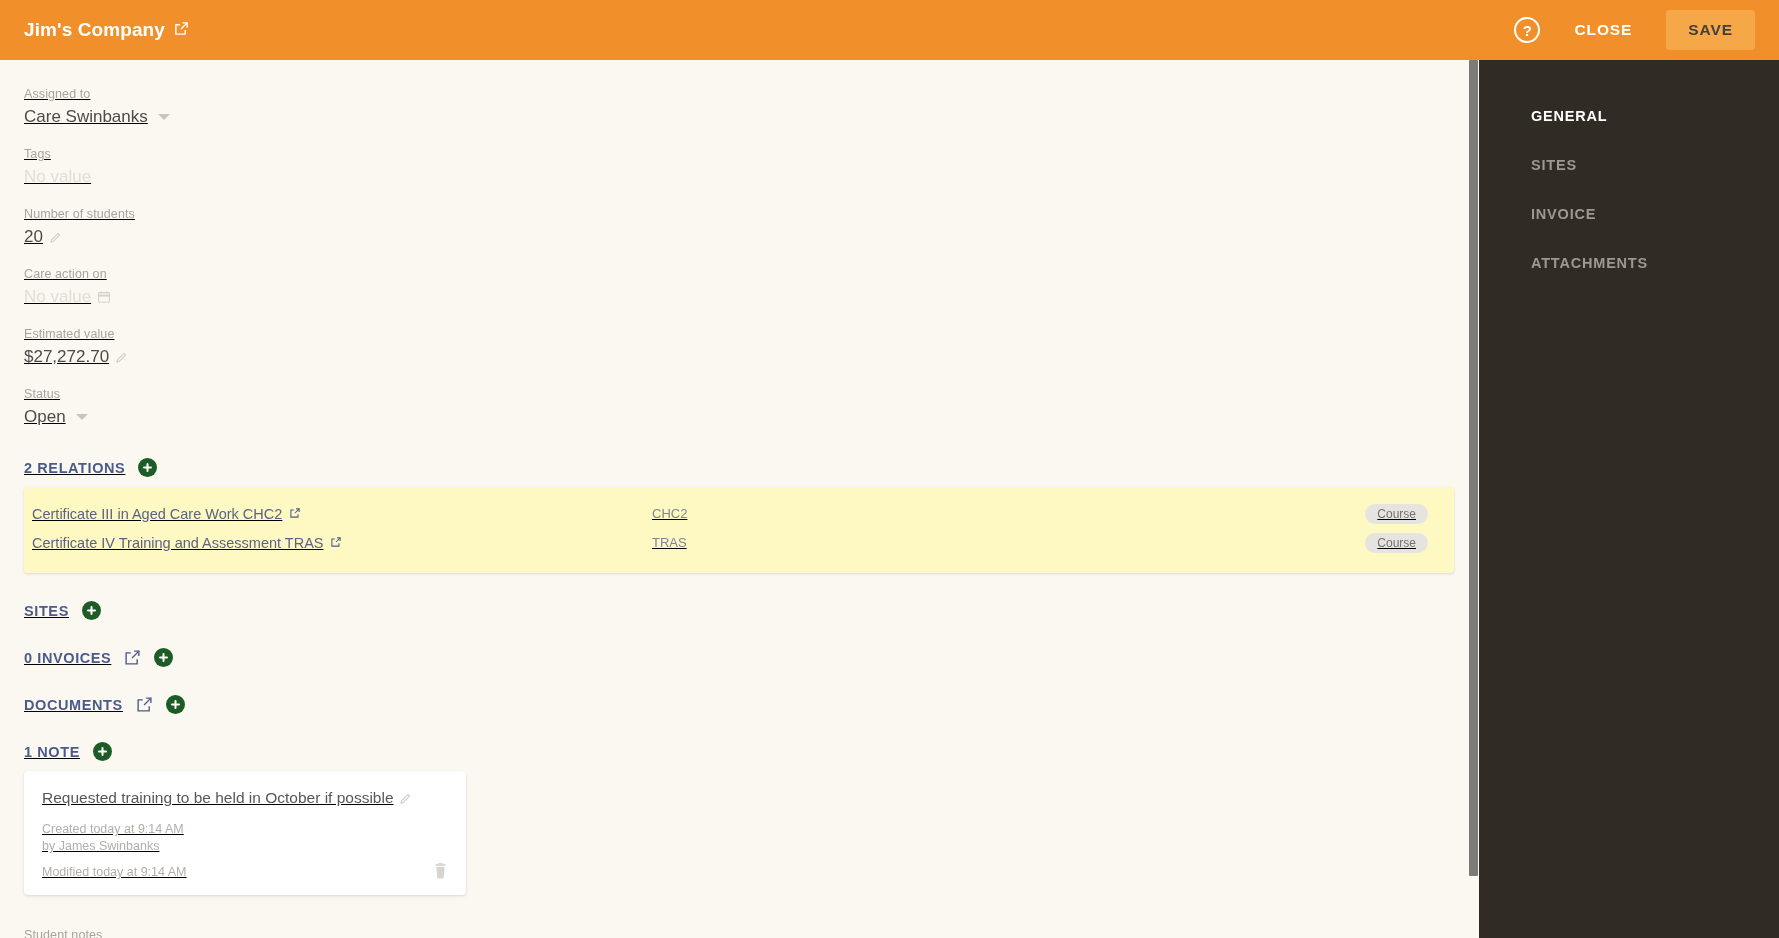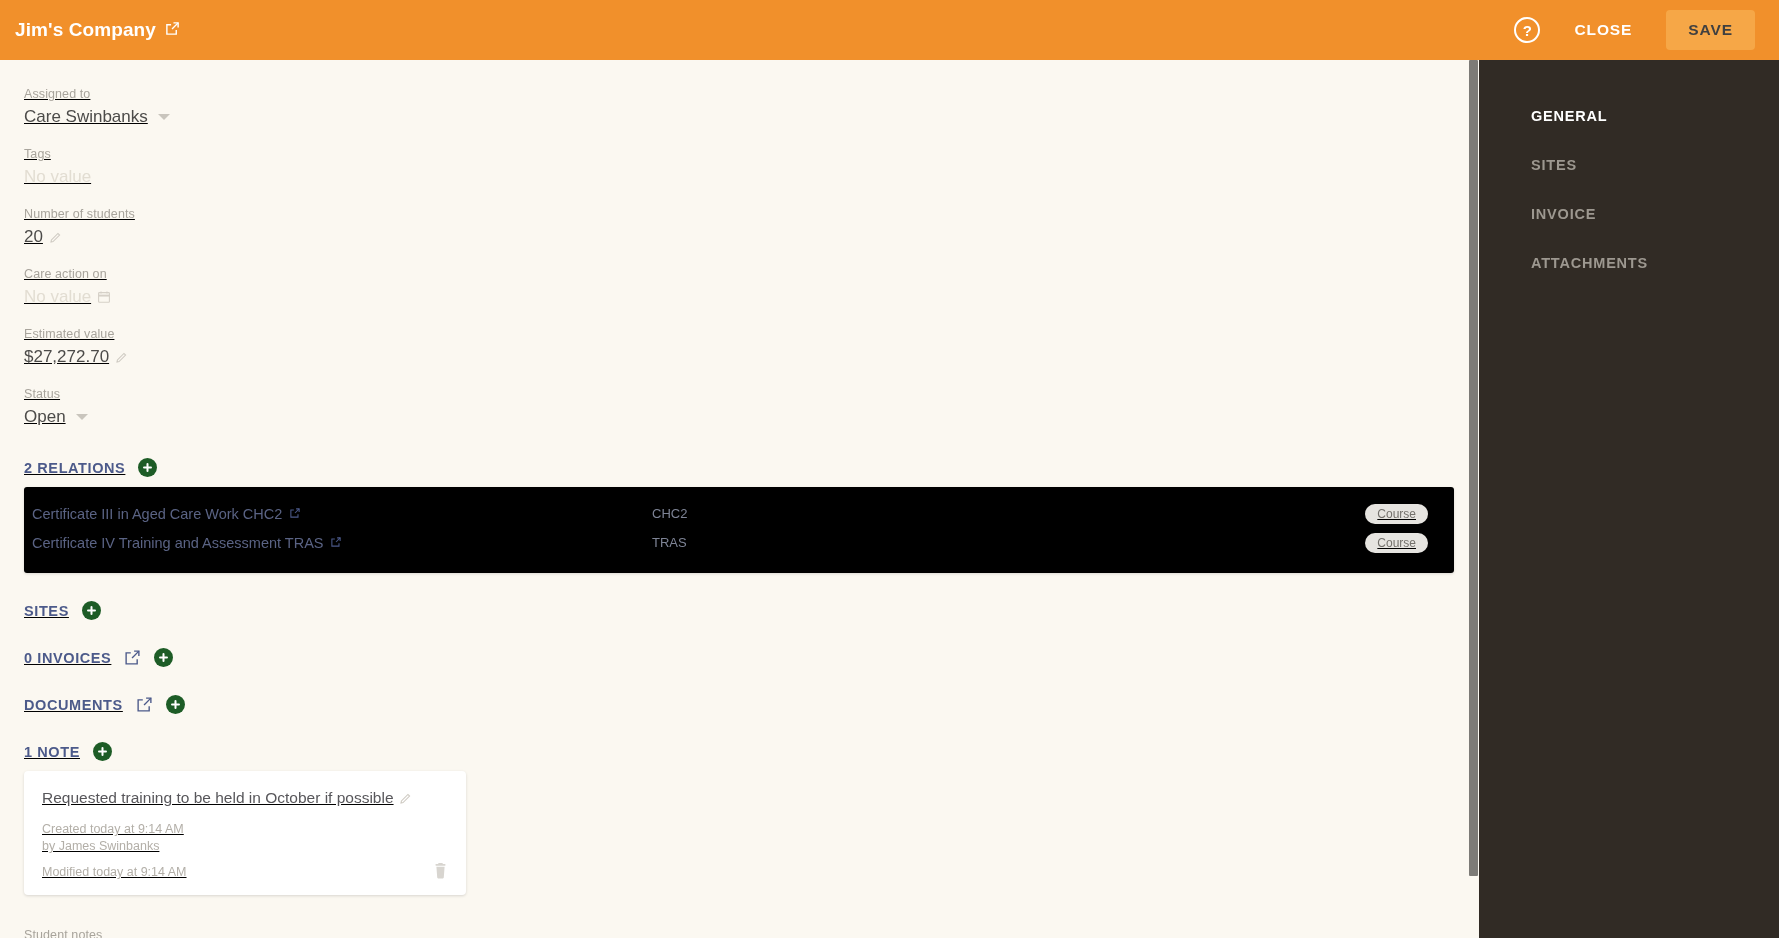--- a/index.html
+++ b/index.html
@@ -9,21 +9,21 @@
     background: #fbf8f1;
     overflow: hidden;
   }
   .app { position: relative; width: 1779px; height: 938px; display: flex; flex-direction: column; }
 
   
   .header {
     height: 60px; min-height: 60px;
     background: #f1902b;
     display: flex; align-items: center;
-    padding: 0 24px 0 15px;
+    padding: 0 24px 0 24px;
     position: relative; z-index: 30;
   }
   .title-wrap { display: flex; align-items: center; gap: 9px; }
   .app-title {
     color: #ffffff; font-size: 19px; font-weight: bold; letter-spacing: .1px;
   }
   .header-right { margin-left: auto; display: flex; align-items: center; gap: 28px; }
   .help-btn {
     width: 26px; height: 26px; border-radius: 50%;
     border: 2px solid #ffffff; color: #ffffff;
@@ -106,21 +106,21 @@
     background: #1d5c26; color: #fff;
     display: flex; align-items: center; justify-content: center;
     font-size: 16px; line-height: 1; font-weight: bold; cursor: pointer;
     flex: 0 0 auto;
   }
   .plus-btn svg { display: block; }
   .ext-btn { cursor: pointer; display: inline-flex; align-items: center; }
 
   
   .card {
-    background: #000000; border-radius: 3px;
+    background: #fef9c3; border-radius: 3px;
     box-shadow: 0 1px 3px rgba(0,0,0,.13);
     width: 1430px; padding: 12px 0 16px 0; margin-top: 4px;
   }
   .rel-row {
     display: flex; align-items: center; height: 29px;
     padding: 0 26px 0 8px; cursor: pointer;
   }
   .rel-name {
     color: #5a6384; font-size: 14.5px;
     display: flex; align-items: center; gap: 7px; width: 620px;

